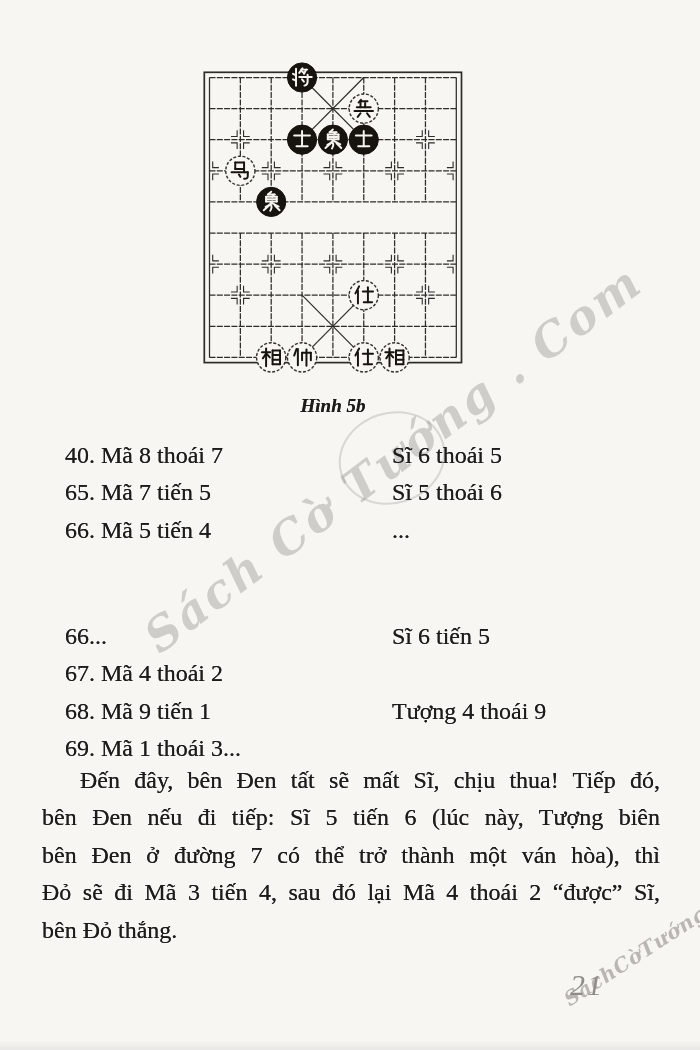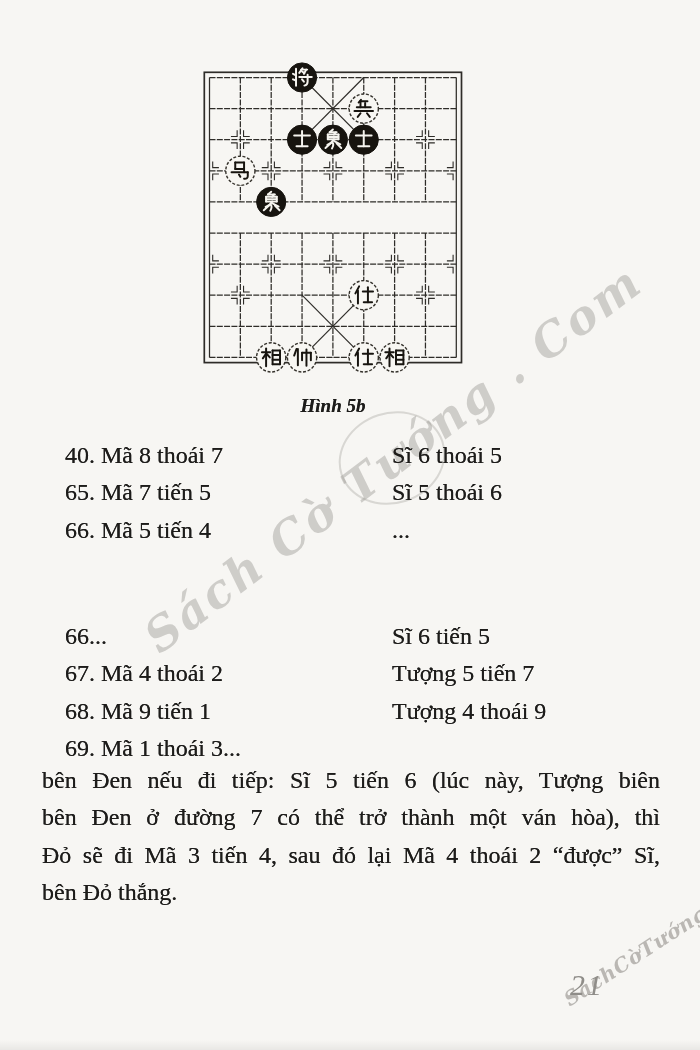--- a/index.html
+++ b/index.html
@@ -311,33 +311,33 @@
   </div>
 
 
   <div class="moves" style="top:618px">
     <div class="mrow">
       <span class="ml">66...</span>
       <span class="mr">Sĩ 6 tiến 5</span>
     </div>
     <div class="mrow">
       <span class="ml">67. Mã 4 thoái 2</span>
-      <span class="mr">Tượng 5 tiến 7</span>
     </div>
     <div class="mrow">
       <span class="ml">68. Mã 9 tiến 1</span>
       <span class="mr">Tượng 4 thoái 9</span>
     </div>
     <div class="mrow">
       <span class="ml">69. Mã 1 thoái 3...</span>
       <span class="mr"></span>
     </div>
   </div>
 
   <div class="para" style="top:762px">
+    <div class="pline j indent">Đến đây, bên Đen tất sẽ mất Sĩ, chịu thua! Tiếp đó,</div>
     <div class="pline j">bên Đen nếu đi tiếp: Sĩ 5 tiến 6 (lúc này, Tượng biên</div>
     <div class="pline j">bên Đen ở đường 7 có thể trở thành một ván hòa), thì</div>
     <div class="pline j">Đỏ sẽ đi Mã 3 tiến 4, sau đó lại Mã 4 thoái 2 “được” Sĩ,</div>
     <div class="pline">bên Đỏ thắng.</div>
   </div>
 
   <div class="pagenum">21</div>
   <div class="wm-corner">SáchCờTướng . Com</div>
 
 </div>

